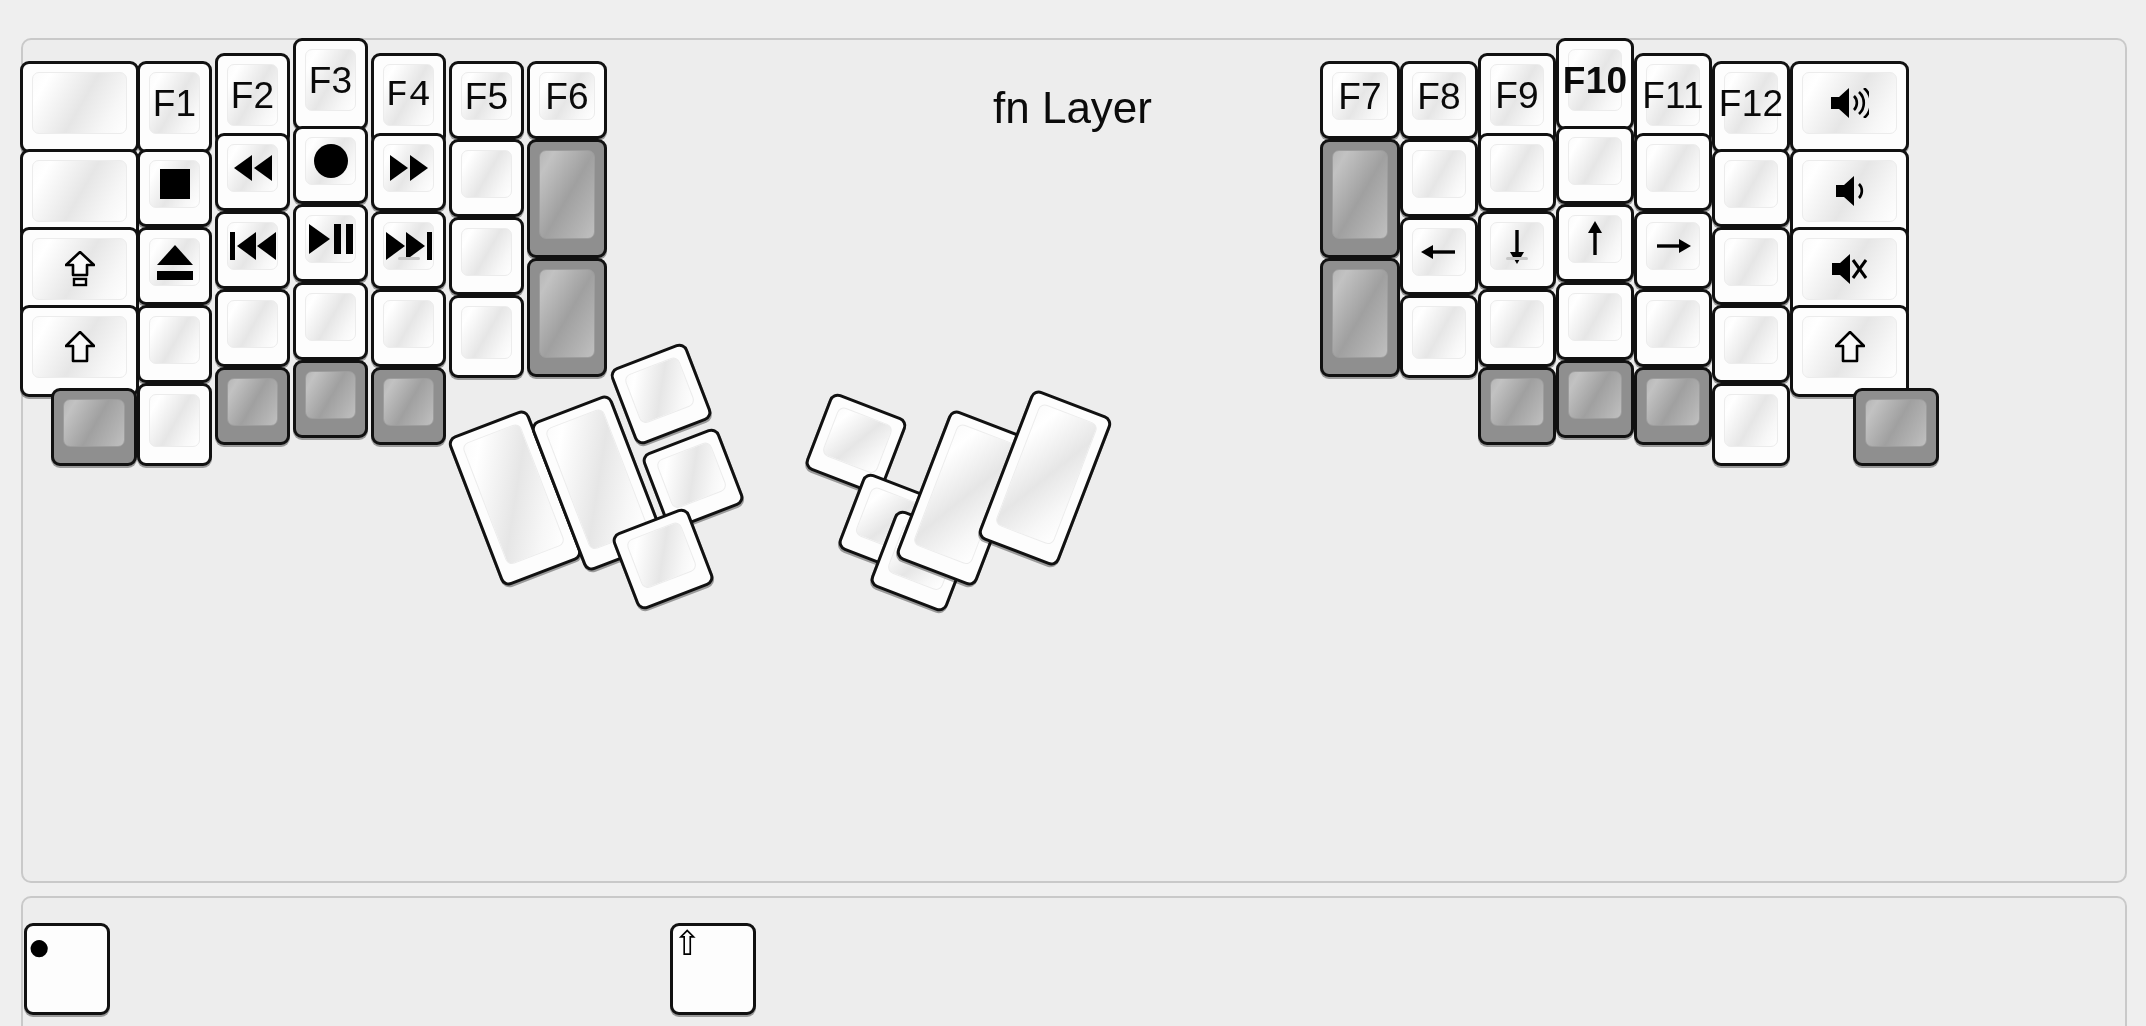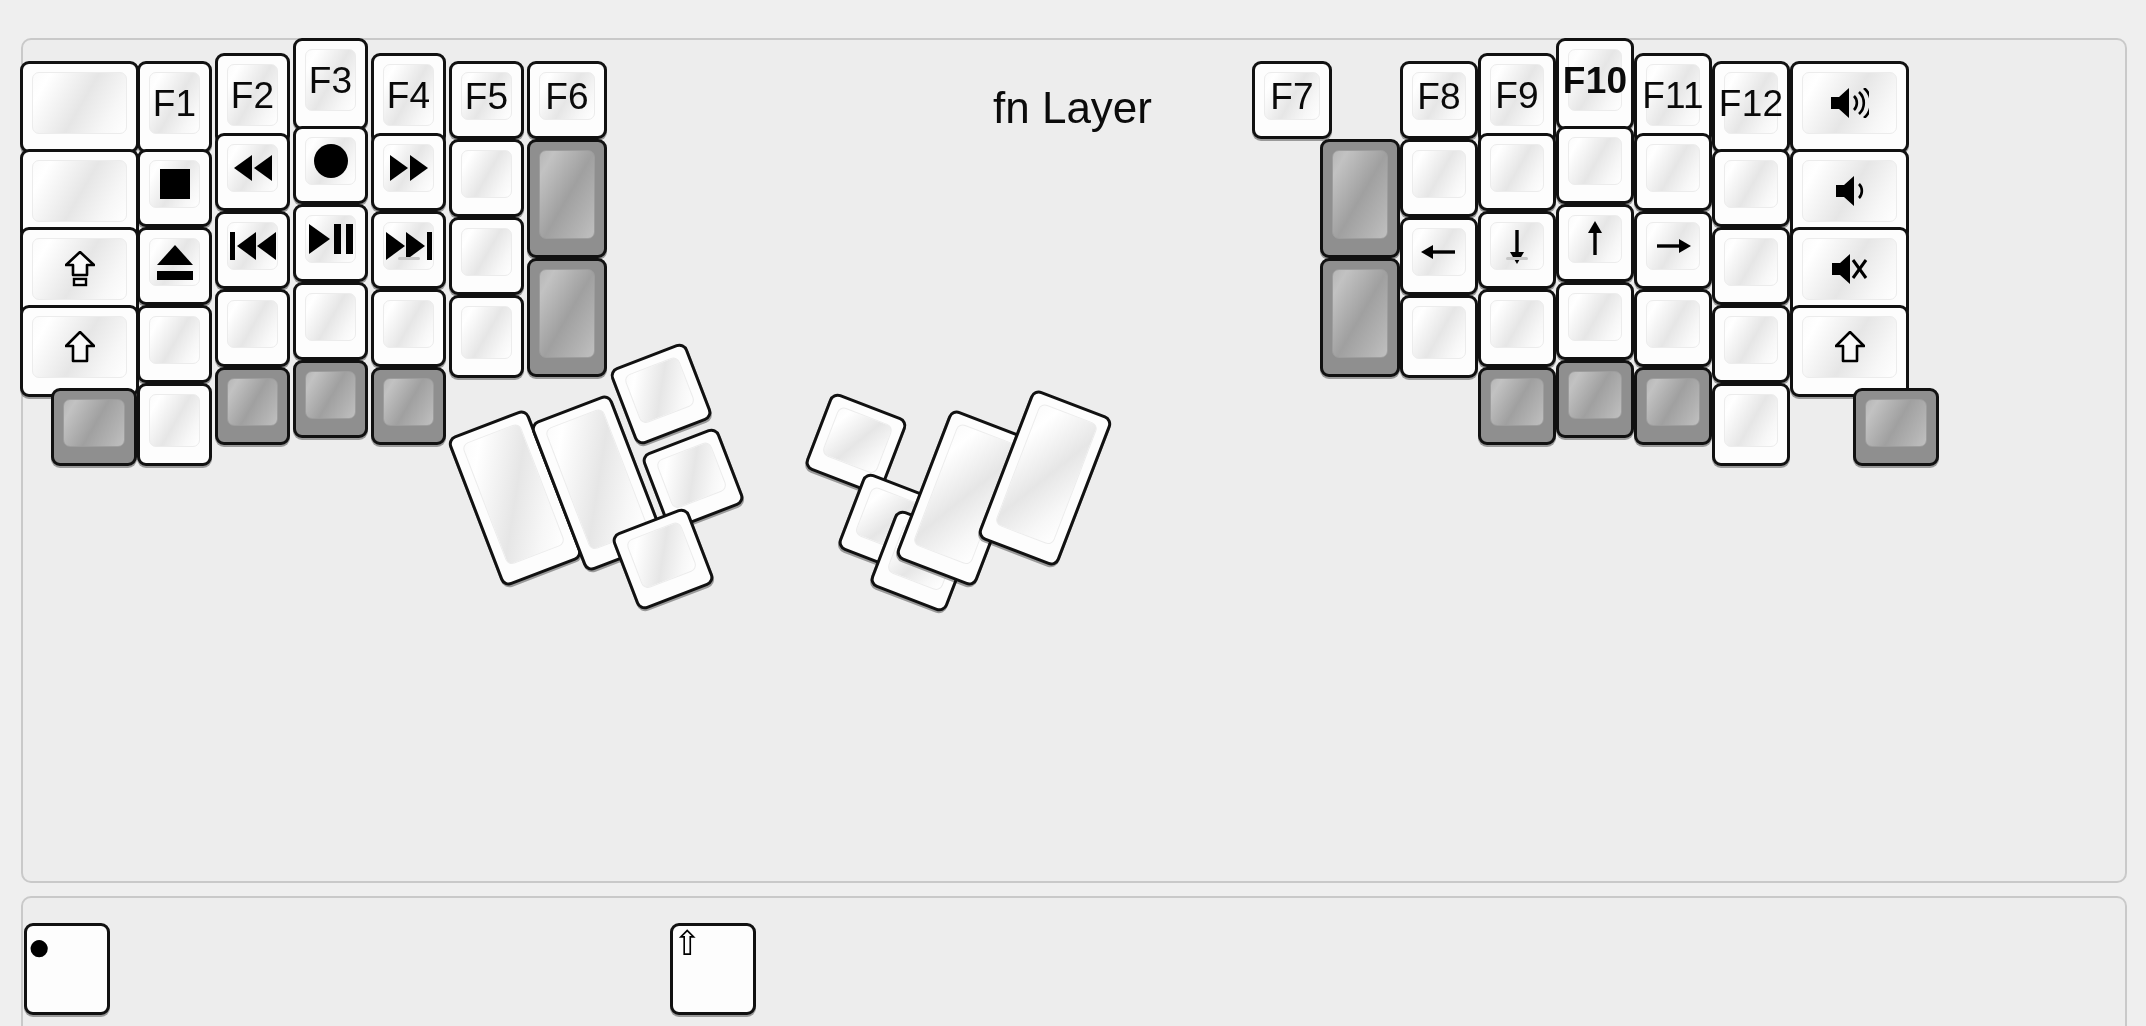--- a/index.html
+++ b/index.html
@@ -224,21 +224,21 @@
             </svg>
           </span>
         </div>
       </div>
       <div class="key" style="left: 293px; top: 254px; width: 75px; height: 78px;">
         <div class="cap"></div>
       </div>
       <div class="key trans" style="left: 293px; top: 332px; width: 75px; height: 78px;">
         <div class="cap"></div>
       </div>
-      <div class="key" style="left: 371px; top: 25px; width: 75px; height: 92px;">
+      <div class="key" style="left: 371px; top: 25px; width: 75px; height: 92px; font-family: Liberation Mono, monospace;">
         <div class="cap">
           <span class="lbl">F4</span>
         </div>
       </div>
       <div class="key" style="left: 371px; top: 105px; width: 75px; height: 78px;">
         <div class="cap">
           <span class="glyph">
             <svg width="38" height="26" viewBox="0 0 38 26" fill="#000">
               <polygon points="0,0 0,26 18,13"></polygon>
               <polygon points="20,0 20,26 38,13"></polygon>
@@ -312,21 +312,21 @@
       </div>
       <div class="key rot" style="left: 880px; top: 492px; width: 82px; height: 82px; transform: rotate(21deg);">
         <div class="cap"></div>
       </div>
       <div class="key rot" style="left: 920px; top: 390px; width: 86px; height: 160px; transform: rotate(21deg);">
         <div class="cap"></div>
       </div>
       <div class="key rot" style="left: 1002px; top: 370px; width: 86px; height: 160px; transform: rotate(21deg);">
         <div class="cap"></div>
       </div>
-      <div class="key" style="left: 1252px; top: 33px; width: 80px; height: 78px;">
+      <div class="key" style="left: 1320px; top: 33px; width: 80px; height: 78px;">
         <div class="cap">
           <span class="lbl">F7</span>
         </div>
       </div>
       <div class="key trans" style="left: 1320px; top: 111px; width: 80px; height: 119px;">
         <div class="cap"></div>
       </div>
       <div class="key trans" style="left: 1320px; top: 230px; width: 80px; height: 119px;">
         <div class="cap"></div>
       </div>

